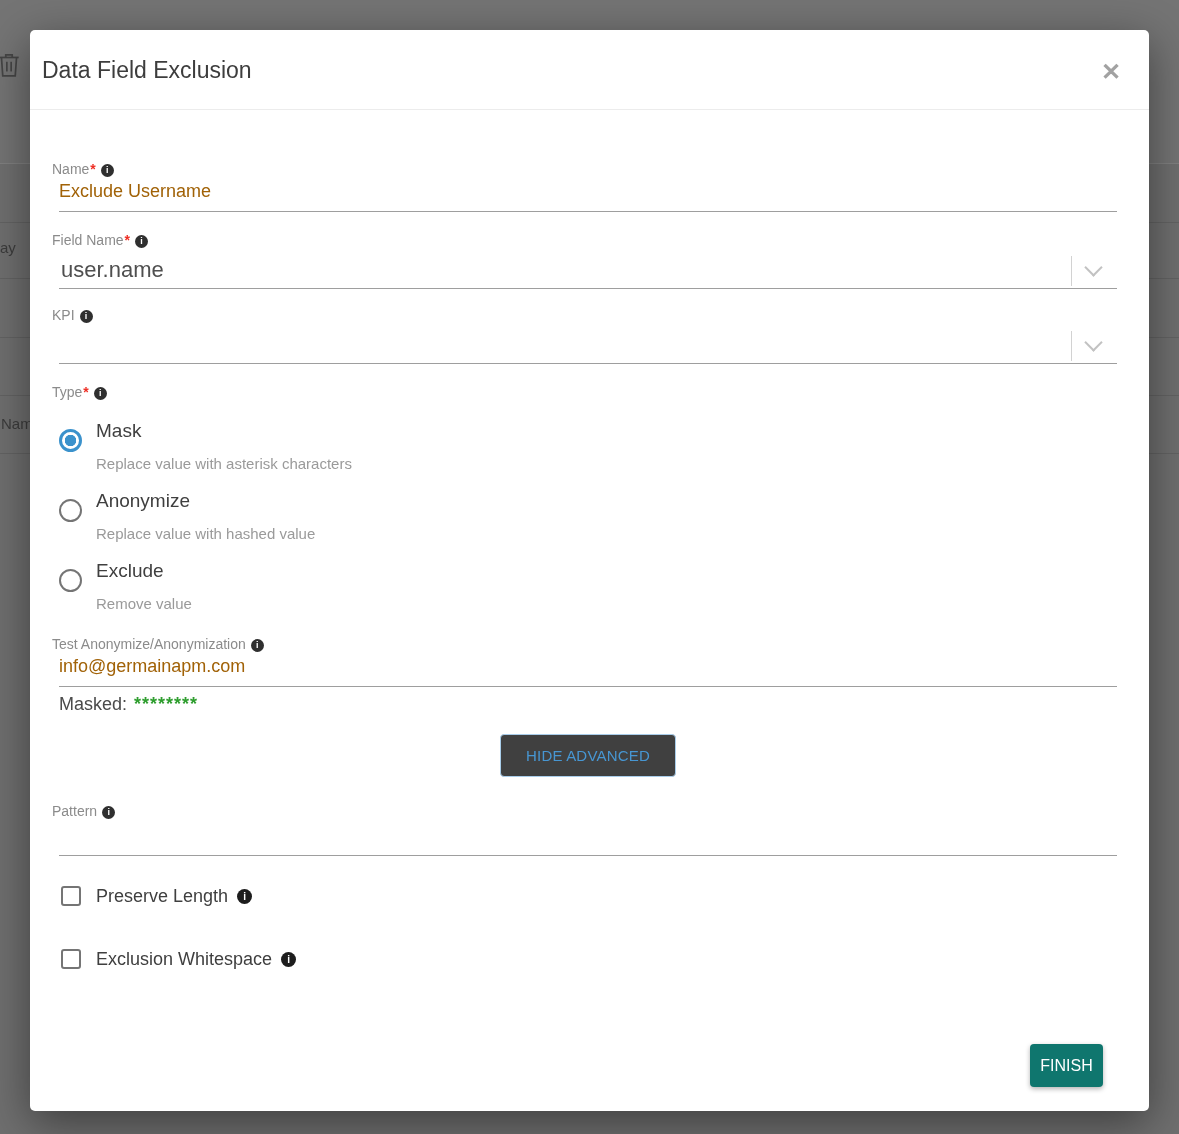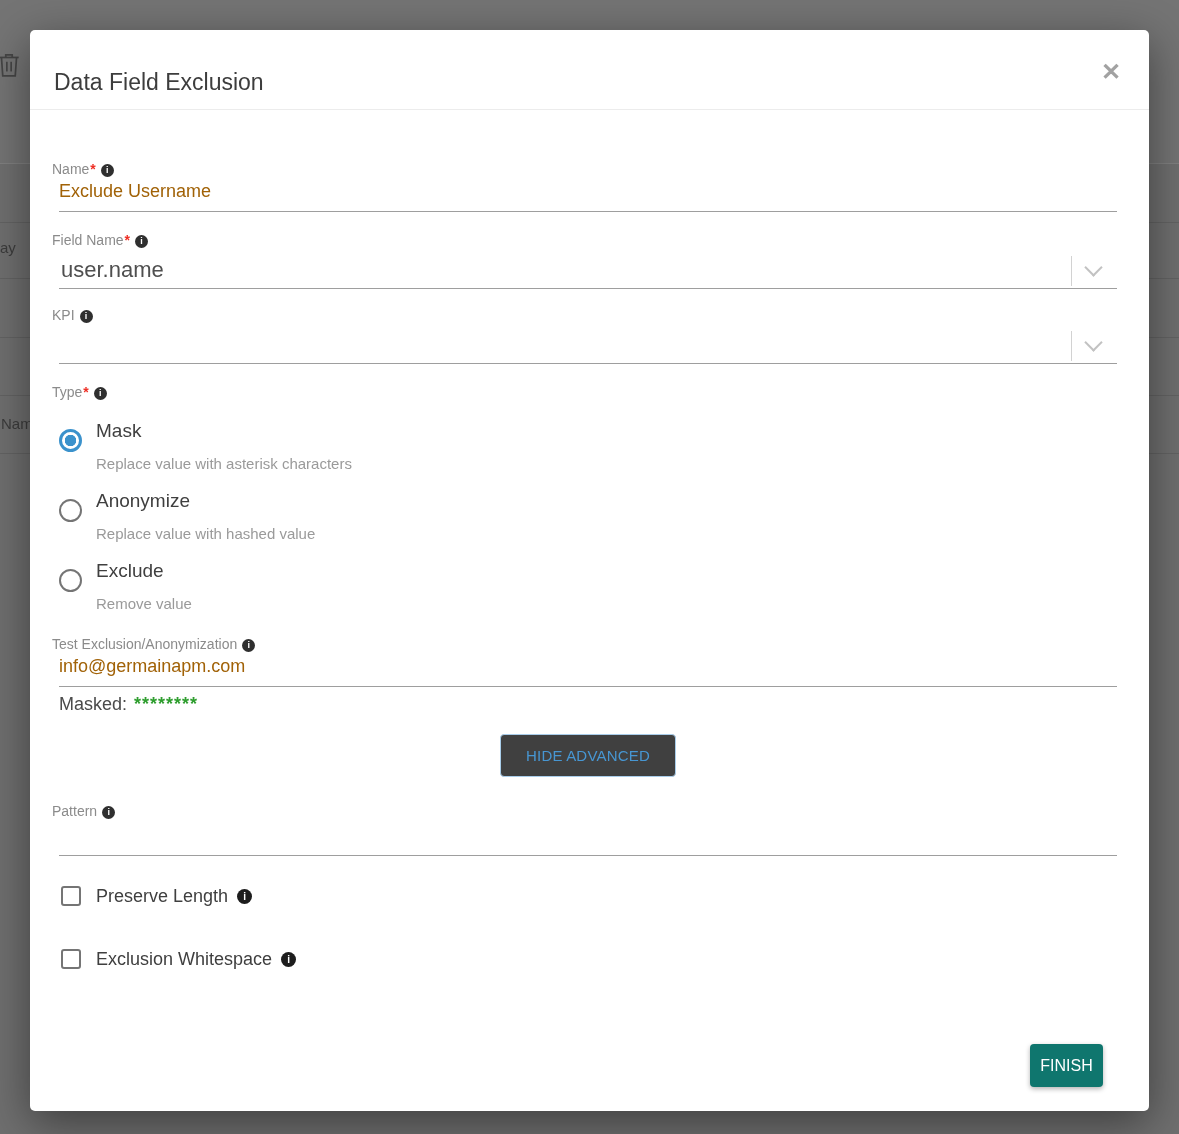--- a/index.html
+++ b/index.html
@@ -17,21 +17,21 @@
   .bg-trash { position:absolute; left:-4px; top:51px; opacity:0.85; }
 
   
   .modal {
     position:absolute; left:30px; top:30px; width:1119px; height:1081px;
     background:#ffffff; border-radius:5px;
     box-shadow:0 12px 45px rgba(0,0,0,0.45);
   }
   .modal-title {
     position:absolute; left:12px; top:27px;
-    font-size:23px; font-weight:400; color:#3d3d3d; margin:12px;
+    font-size:23px; font-weight:400; color:#3d3d3d; margin:0;
   }
   .close-btn {
     position:absolute; top:30px; right:28px;
     font-size:24px; line-height:1; color:#a2a2a2; font-weight:bold;
     cursor:pointer; user-select:none;
   }
   .header-divider { position:absolute; left:0; right:0; top:79px; height:1px; background:#ececec; }
 
   
   .field-label { position:absolute; left:22px; font-size:14px; color:#8b8b8b; white-space:nowrap; }
@@ -170,21 +170,21 @@
 
   <input type="radio" name="type" class="radio" style="top: 469px;">
   <span class="radio-label" style="top:460px">Anonymize</span>
   <span class="radio-desc" style="top:495px">Replace value with hashed value</span>
 
   <input type="radio" name="type" class="radio" style="top: 539px;">
   <span class="radio-label" style="top:530px">Exclude</span>
   <span class="radio-desc" style="top:565px">Remove value</span>
 
   <div class="field-label" style="top:606px">
-    <span>Test Exclusion/Anonymization</span><span class="info-badge">i</span>
+    <span>Test Anonymize/Anonymization</span><span class="info-badge">i</span>
   </div>
   <input class="text-input" style="top: 626px;" value="info@germainapm.com">
 
   <div class="masked-line">
     <span>Masked:</span><span class="masked-stars">********</span>
   </div>
 
   <button class="btn-outline">HIDE ADVANCED</button>
 
   <div class="field-label" style="top:773px">

